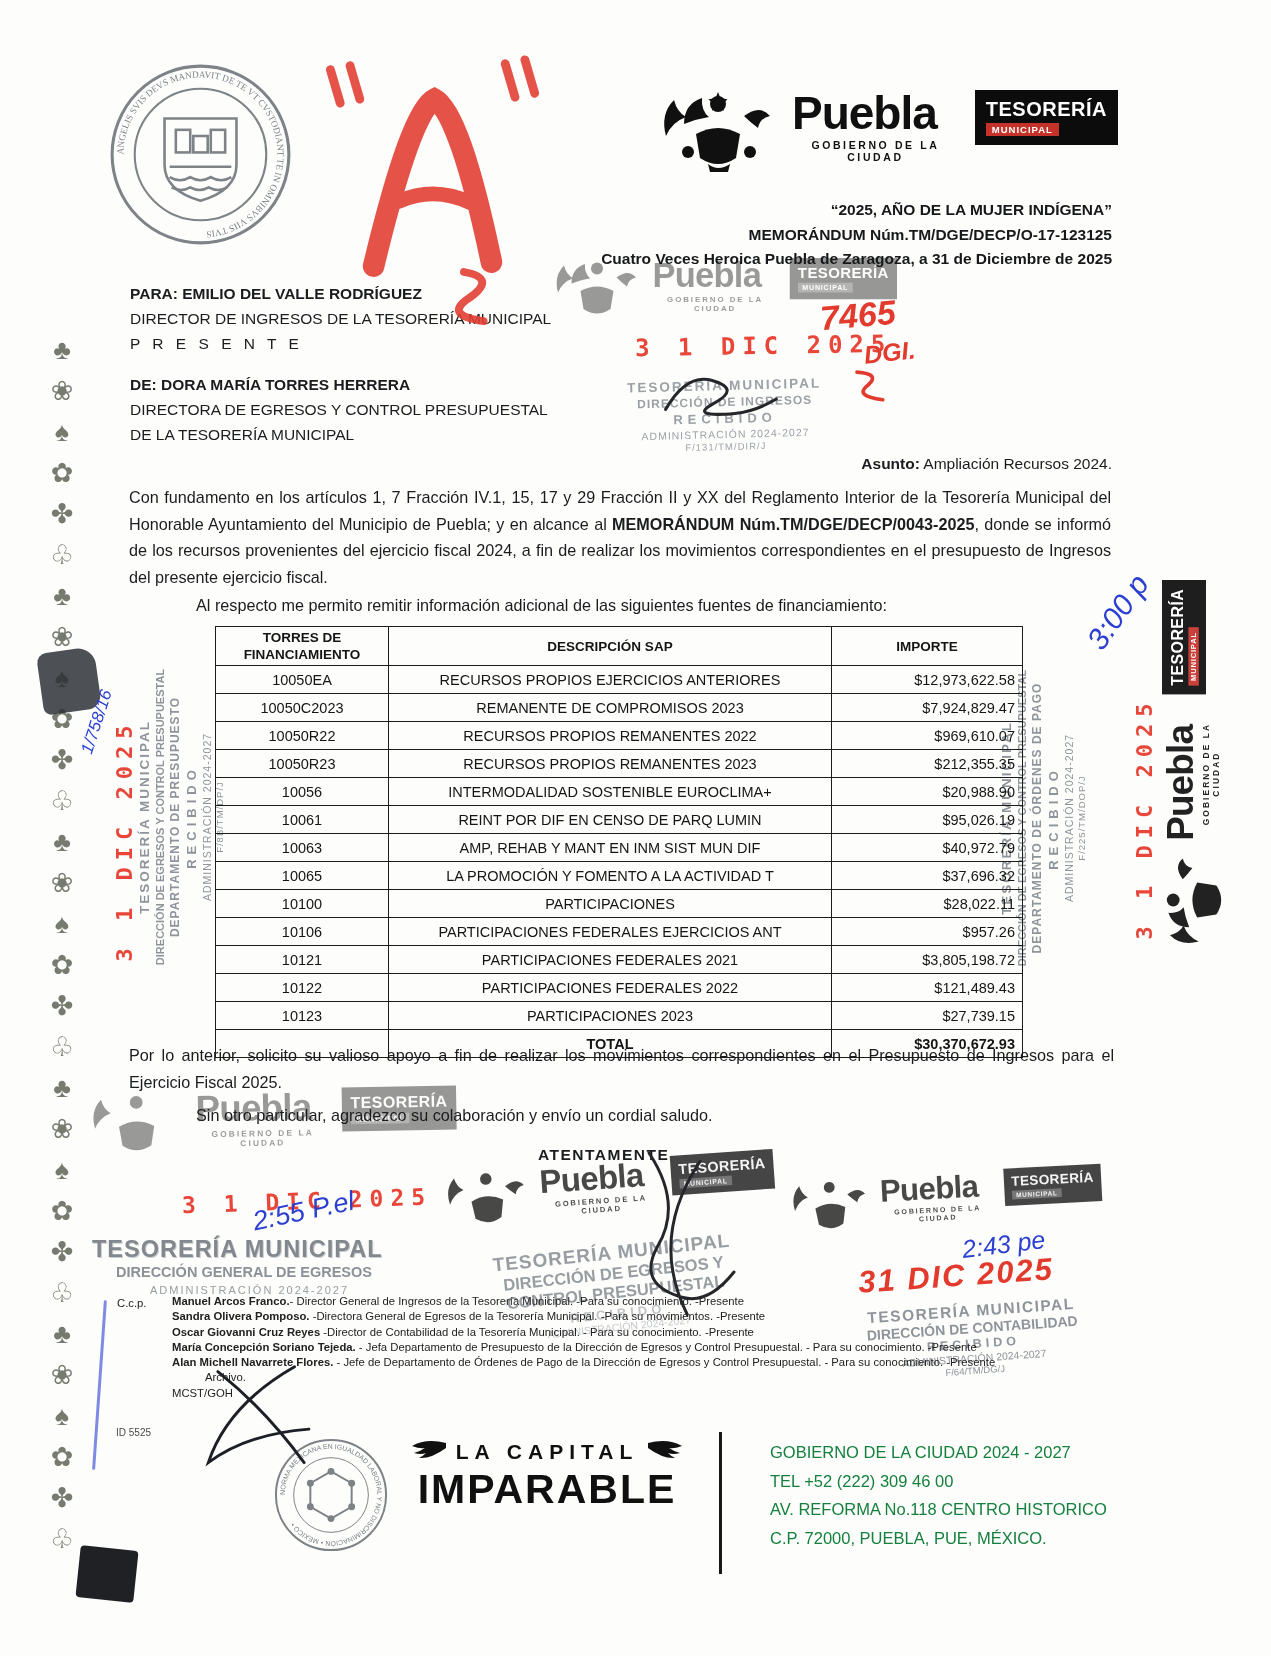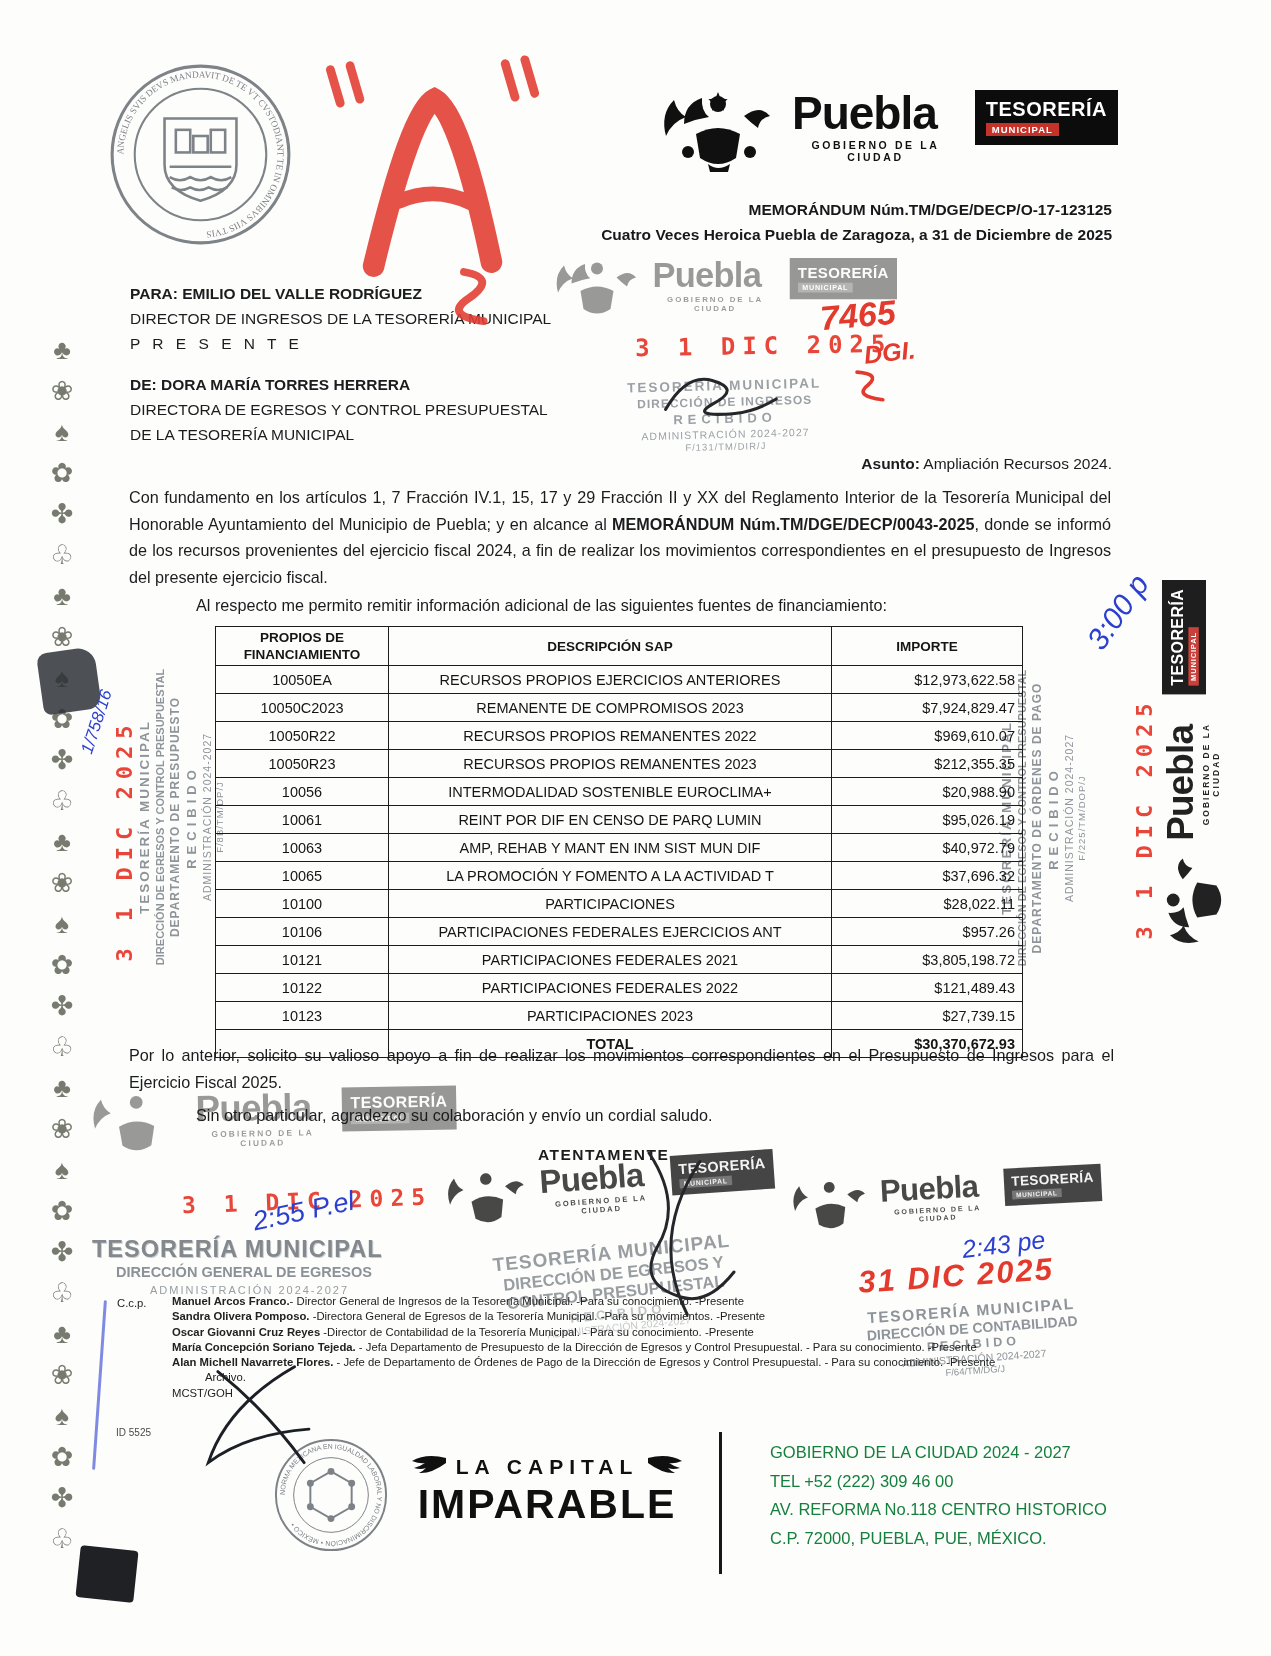--- a/index.html
+++ b/index.html
@@ -43,21 +43,21 @@
   table.memo-table{border-collapse:collapse;background:transparent;}
   .memo-table th,.memo-table td{border:1.6px solid #1c1c1c;color:#151515;padding:2px 7px;height:23px;}
   .memo-table th{font-weight:bold;text-align:center;font-size:13.5px;line-height:17px;}
   .memo-table td{font-size:14.5px;}
   .w-code{width:158px;} .w-desc{width:428px;} .w-amt{width:176px;}
   td.code{text-align:center;} td.desc{text-align:center;} td.amt{text-align:right;}
   tr.total td{font-weight:bold;} tr.total td.desc{text-align:center;}
 
   
   .footer-addr{font-size:16.5px;line-height:28.5px;color:#15803d;font-weight:400;}
-  .capital-top{display:flex;justify-content:center;align-items:center;gap:10px;margin-top:15px;}
+  .capital-top{display:flex;justify-content:center;align-items:center;gap:10px;}
   .capital-l1{font-size:21px;font-weight:bold;letter-spacing:6px;color:#101010;}
   .capital-l2{font-size:41px;font-weight:bold;letter-spacing:2px;color:#101010;margin-top:2px;text-align:center;}
 
   .ccp{font-size:11.3px;line-height:15.3px;color:#222;}
   .ccp b{font-weight:bold;}
   .border-strip{font-size:27px;line-height:41px;color:#565b4c;text-align:center;
                 white-space:pre-line;overflow:hidden;opacity:.8;}
 </style>
 </head>
 <body>
@@ -180,20 +180,21 @@
         <div class="gob">GOBIERNO DE LA CIUDAD</div>
       </span>
       <span class="badge">
         <div class="t1">TESORERÍA</div>
         <div class="t2">MUNICIPAL</div>
       </span>
     </div>
   </div>
 
   <div class="abs hdr-right z3" style="right:159px;top:198px;">
+    <div>“2025, AÑO DE LA MUJER INDÍGENA”</div>
     <div>MEMORÁNDUM Núm.TM/DGE/DECP/O-17-123125</div>
     <div>Cuatro Veces Heroica Puebla de Zaragoza, a 31 de Diciembre de 2025</div>
   </div>
 
   <div class="abs addr-block z3" style="left:130px;top:281px;">
     <div class="bold">PARA: EMILIO DEL VALLE RODRÍGUEZ</div>
     <div>DIRECTOR DE INGRESOS DE LA TESORERÍA MUNICIPAL</div>
     <div class="presente">P R E S E N T E</div>
   </div>
 
@@ -257,21 +258,21 @@
   <div class="abs para z3" style="left:129px;top:484px;width:982px;">
     <span>Con fundamento en los artículos 1, 7 Fracción IV.1, 15, 17 y 29 Fracción II y XX del Reglamento Interior de la Tesorería Municipal del Honorable Ayuntamiento del Municipio de Puebla; y en alcance al </span><b>MEMORÁNDUM Núm.TM/DGE/DECP/0043-2025</b><span>, donde se informó de los recursos provenientes del ejercicio fiscal 2024, a fin de realizar los movimientos correspondientes en el presupuesto de Ingresos del presente ejercicio fiscal.</span>
   </div>
 
   <div class="abs z3" style="left:196px;top:596px;font-size:16.2px;">Al respecto me permito remitir información adicional de las siguientes fuentes de financiamiento:</div>
 
   <table class="memo-table abs z3" style="left:215px;top:626px;">
     <thead>
       <tr>
         <th class="w-code">
-          <div>PROPIOS DE</div>
+          <div>TORRES DE</div>
           <div>FINANCIAMIENTO</div>
         </th>
         <th class="w-desc">DESCRIPCIÓN SAP</th>
         <th class="w-amt">IMPORTE</th>
       </tr>
     </thead>
     <tbody>
       <tr>
           <td class="code">10050EA</td>
           <td class="desc">RECURSOS PROPIOS EJERCICIOS ANTERIORES</td>

